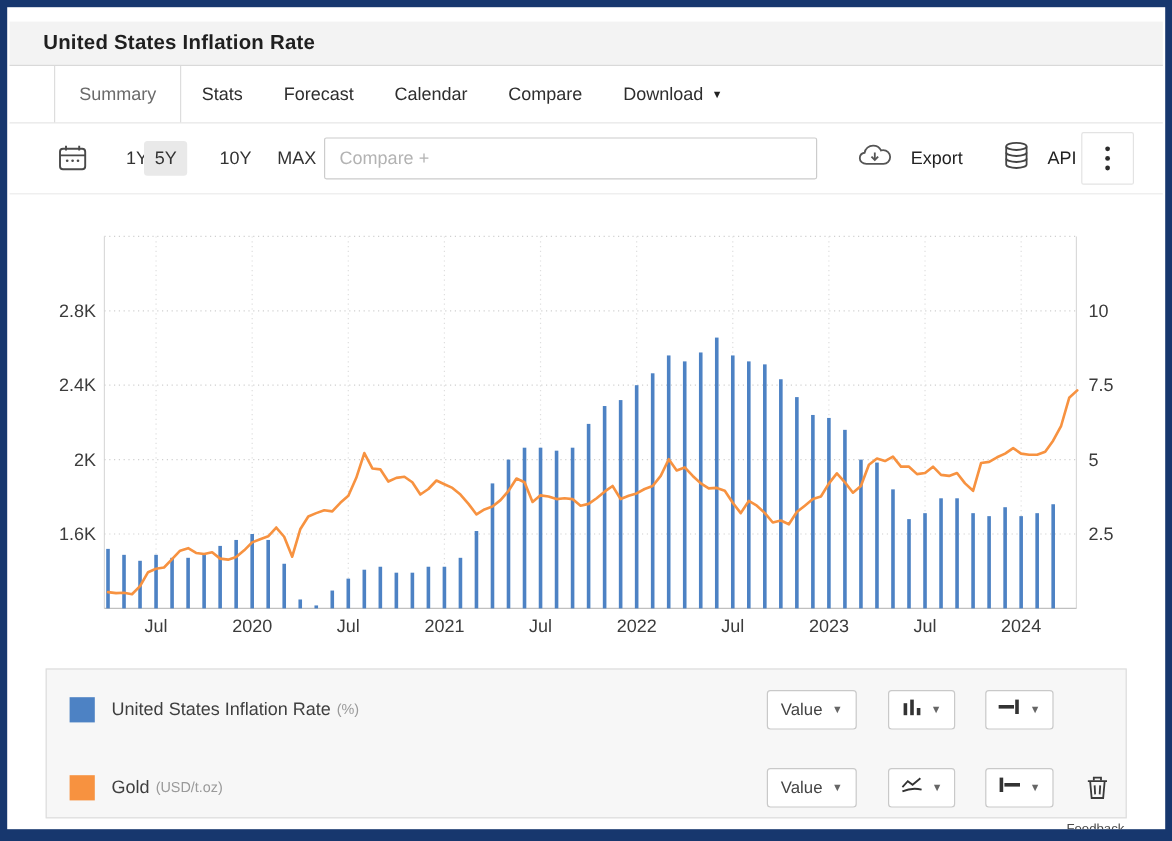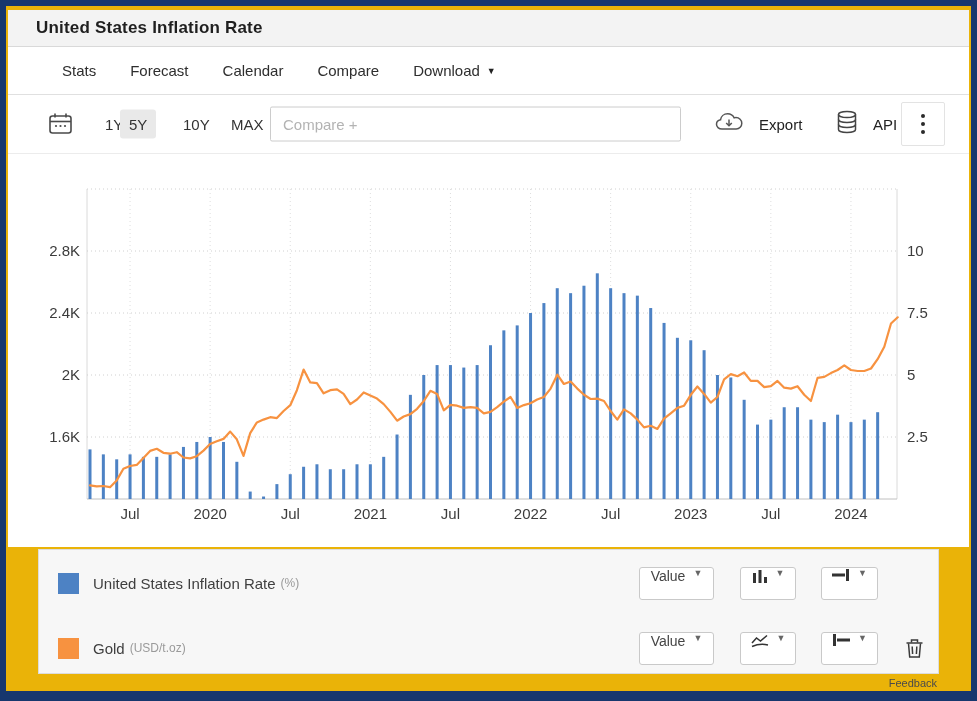--- a/index.html
+++ b/index.html
@@ -1,18 +1,18 @@
 <!DOCTYPE html>
 <html><head>
 <meta charset="utf-8">
 <style>
   * { box-sizing: border-box; margin: 0; padding: 0; }
   html,body { width: 977px; height: 701px; }
   body { font-family: "Liberation Sans", sans-serif; background: #17376e; position: relative; }
-  .page { position: absolute; left: 6px; top: 6px; right: 6px; bottom: 10px; background: #eab308; padding: 4px 2px 0 2px; overflow: hidden; }
+  .page { position: absolute; left: 6px; top: 6px; right: 6px; bottom: 10px; background: #ffffff; padding: 12px 2px 0 2px; overflow: hidden; }
 
   .titlebar { height: 37px; background: #f3f3f3; border-bottom: 1px solid #d9d9d9; display: flex; align-items: center; padding-left: 28px; }
   .titlebar h1 { font-size: 17px; font-weight: 700; color: #1f1f1f; letter-spacing: .2px; }
 
   .tabs { height: 48px; border-bottom: 1px solid #e0e0e0; display: flex; align-items: stretch; padding-left: 37px; background: #fff; }
   .tab { display: flex; align-items: center; padding: 0 17px; font-size: 15px; color: #2e2e2e; cursor: pointer; }
   .tab.active { border-left: 1px solid #ddd; border-right: 1px solid #ddd; color: #6b6b6b; padding: 0 20px; }
   .tab .caret { margin-left: 7px; font-size: 9px; color: #222; }
 
   .toolbar { height: 59px; border-bottom: 1px solid #ececec; position: relative; background: #fff; }
@@ -27,21 +27,21 @@
 
   .chart-wrap { height: 393px; background: #fff; }
 
   .legend-box { margin: 2px 30px 0 30px; height: 125px; background: #f7f7f7; border: 1px solid #ddd; position: relative; }
   .legend-row { position: absolute; left: 0; right: 0; height: 34px; display: flex; align-items: center; }
   .legend-row.r0 { top: 16px; }
   .legend-row.r1 { top: 81px; }
   .swatch { width: 21px; height: 21px; margin-left: 19px; flex: 0 0 auto; }
   .legend-label { font-size: 15px; color: #3f3f3f; margin-left: 14px; }
   .legend-unit { font-size: 12px; color: #9a9a9a; margin-left: 5px; }
-  .lbtn { position: absolute; height: 33px; background: #fff; border: 1px solid #c9c9c9; border-radius: 3px; display: flex; align-items: flex-start; justify-content: center; cursor: pointer; color: #444; }
+  .lbtn { position: absolute; height: 33px; background: #fff; border: 1px solid #c9c9c9; border-radius: 3px; display: flex; align-items: center; justify-content: center; cursor: pointer; color: #444; }
   .lbtn .caret { font-size: 9px; color: #666; margin-left: 8px; }
   .value-btn { left: 600px; width: 75px; font-size: 14px; }
   .type-btn { left: 701px; width: 56px; }
   .axis-btn { left: 782px; width: 57px; }
   .trash-btn { position: absolute; left: 862px; top: 50%; transform: translateY(-50%); width: 26px; height: 26px; display: flex; align-items: center; justify-content: center; cursor: pointer; background: transparent; border: none; }
 
   .feedback-row { height: 18px; display: flex; justify-content: flex-end; align-items: center; padding-right: 32px; }
   .feedback-link { font-size: 11px; color: #4a4a4a; cursor: pointer; }
 
   svg text { font-family: "Liberation Sans", sans-serif; }
@@ -49,20 +49,23 @@
 </head>
 <body>
 
 <div class="page">
 
   <div class="titlebar">
     <h1>United States Inflation Rate</h1>
   </div>
 
   <div class="tabs">
+    <div class="tab active">
+        <span>Summary</span>
+      </div>
     <div class="tab">
         <span>Stats</span>
       </div>
     <div class="tab">
         <span>Forecast</span>
       </div>
     <div class="tab">
         <span>Calendar</span>
       </div>
     <div class="tab">

